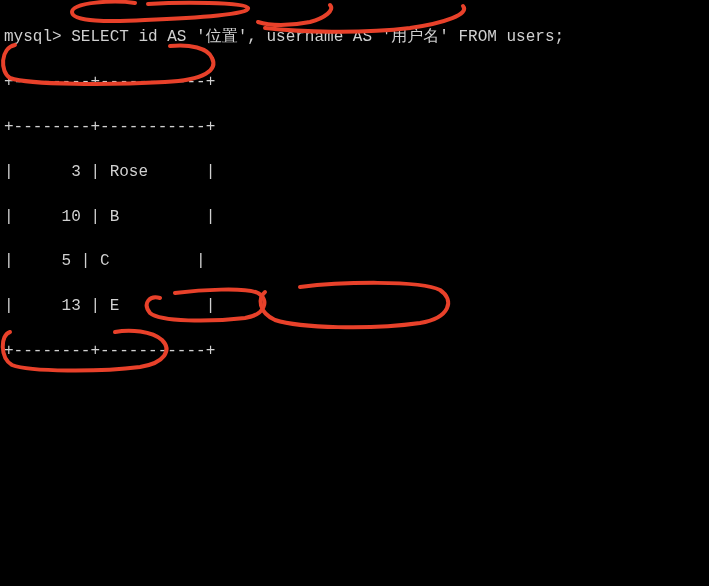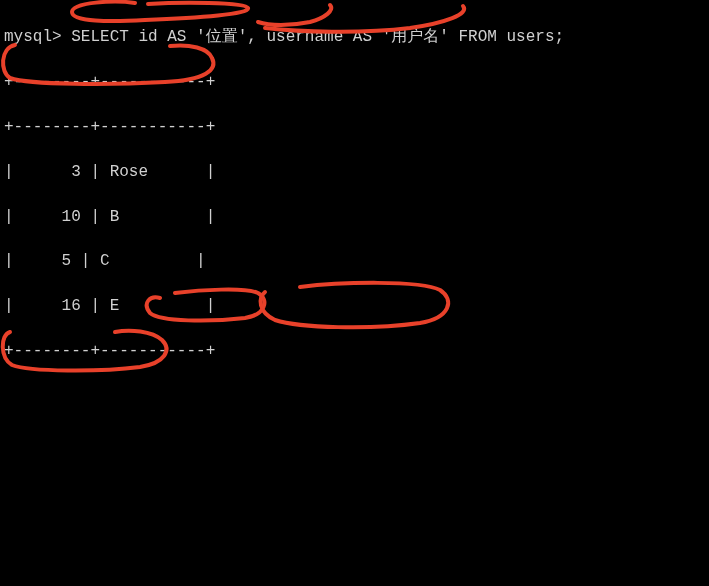--- a/index.html
+++ b/index.html
@@ -47,21 +47,21 @@
 </head>
 <body>
 
 <div class="terminal">
 <span class="line"><span>mysql&gt;</span> <span>SELECT id AS '位置', username AS '用户名' FROM users;</span></span>
 <span class="line">+--------+-----------+</span>
 <span class="line">+--------+-----------+</span>
 <span class="line">|      <span>3</span> | <span>Rose</span>      |</span>
 <span class="line">|     <span>10</span> | <span>B</span>         |</span>
 <span class="line">|     <span>5</span> | <span>C</span>         |</span>
-<span class="line">|     <span>16</span> | <span>E</span>         |</span>
+<span class="line">|     <span>13</span> | <span>E</span>         |</span>
 <span class="line">+--------+-----------+</span>
 
 
 
 
 
 
 
 
 

